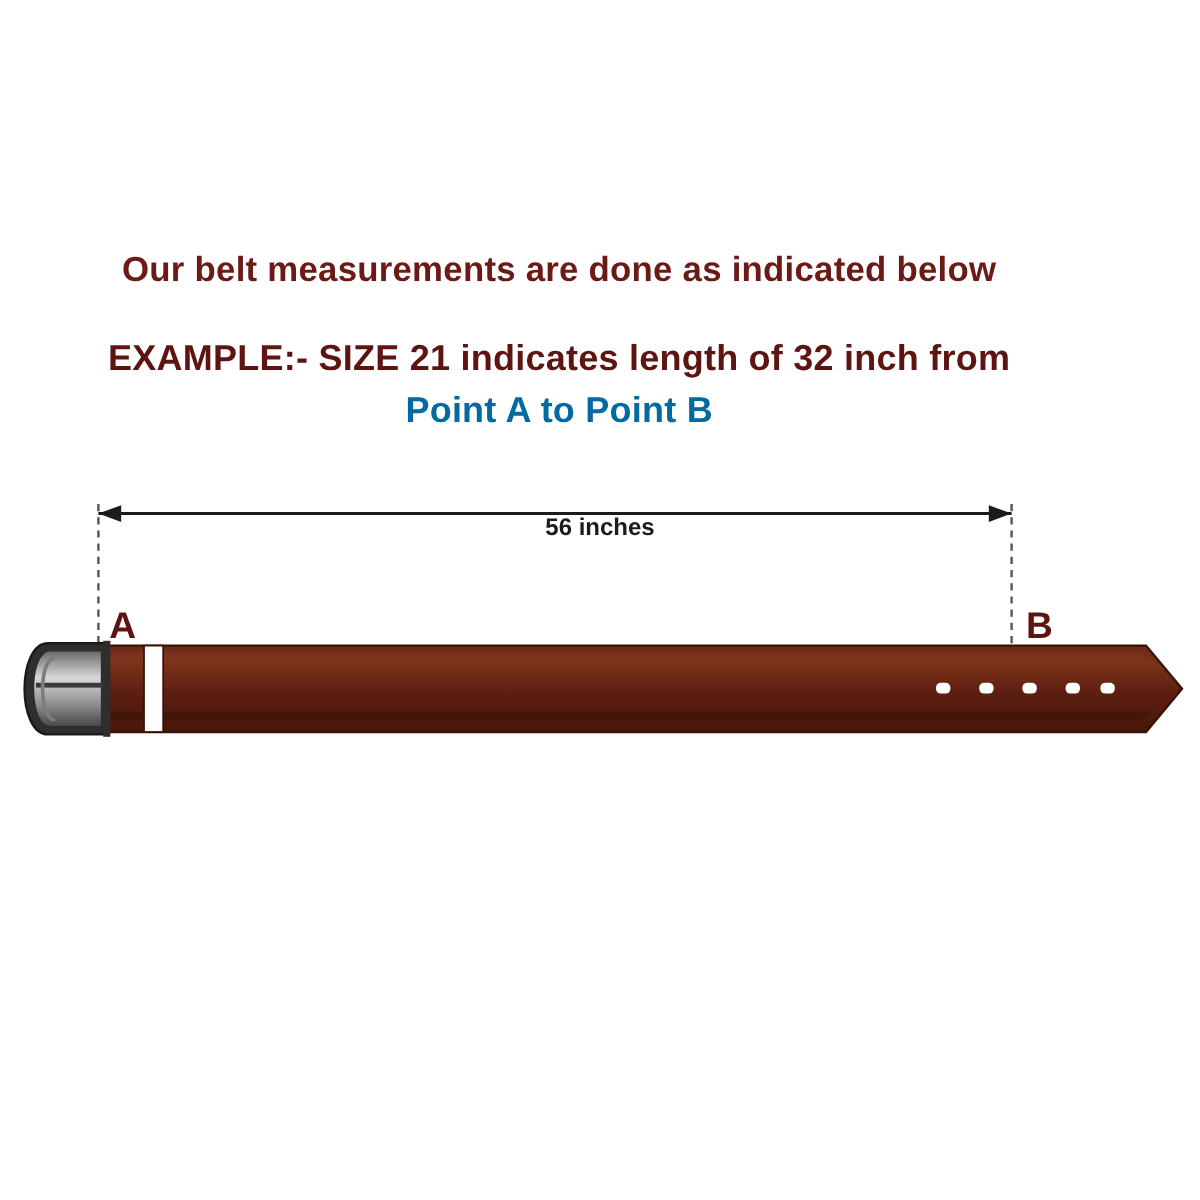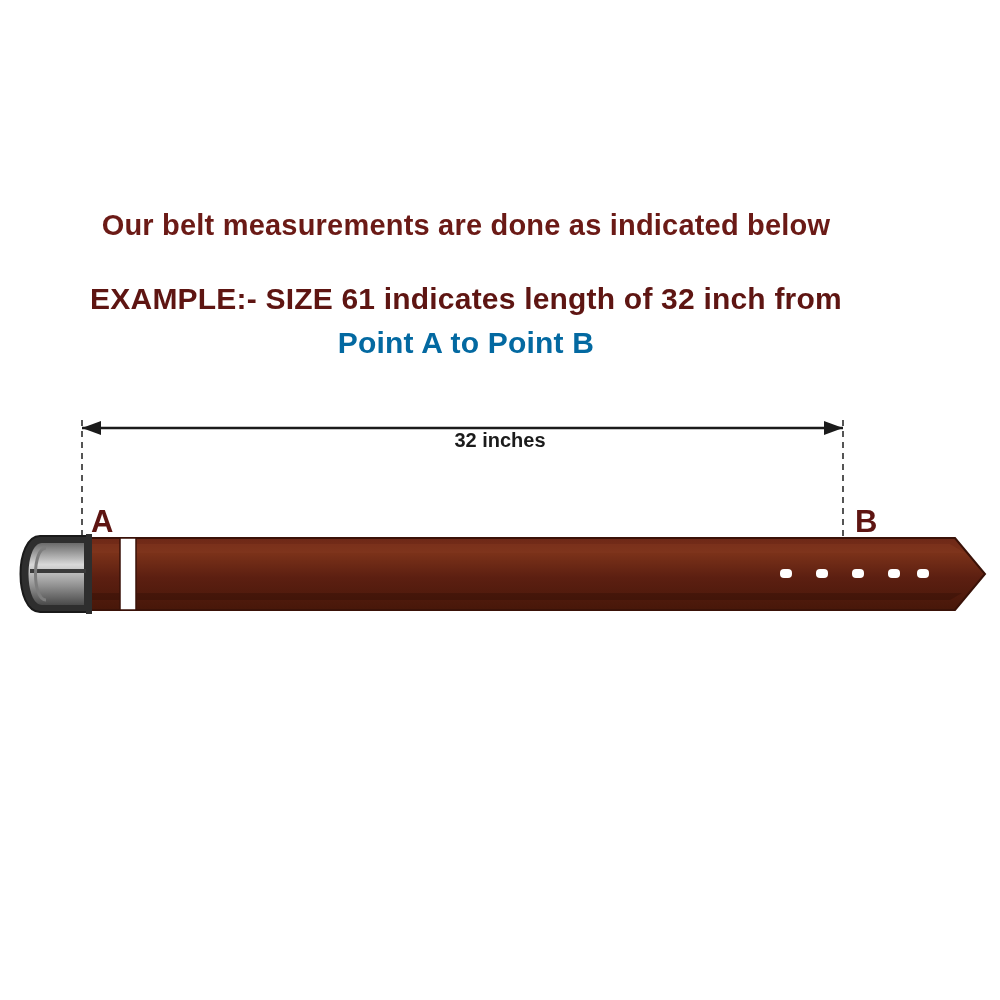--- a/index.html
+++ b/index.html
@@ -118,21 +118,21 @@
     <path d="M 40 536 C 14 536, 14 612, 40 612 L 90 612 L 90 536 Z" fill="#2e2e2e" stroke="#1a1a1a" stroke-width="2"></path>
     <path d="M 42 543 C 24 543, 24 605, 42 605 L 84 605 L 84 543 Z" fill="url(#buckleGrad)"></path>
     <rect x="30" y="569" width="56" height="4" fill="#3a3a3a"></rect>
     <path d="M 46 548 C 32 548, 32 600, 46 600" fill="none" stroke="#7d7d7d" stroke-width="3"></path>
     <rect x="86" y="534" width="6" height="80" fill="#2e2e2e"></rect>
   </g>
 </svg>
 
 <div class="headline" id="title-line">Our belt measurements are done as indicated below</div>
 
-<div class="headline" id="example-line-1">EXAMPLE:- SIZE 61 indicates length of 32 inch from</div>
+<div class="headline" id="example-line-1">EXAMPLE:- SIZE 21 indicates length of 32 inch from</div>
 
 <div class="headline" id="example-line-2">Point A to Point B</div>
 
-<div id="dim-label">32 inches</div>
+<div id="dim-label">56 inches</div>
 
 <div class="point-label" id="label-a">A</div>
 
 <div class="point-label" id="label-b">B</div>
 
 </body></html>

